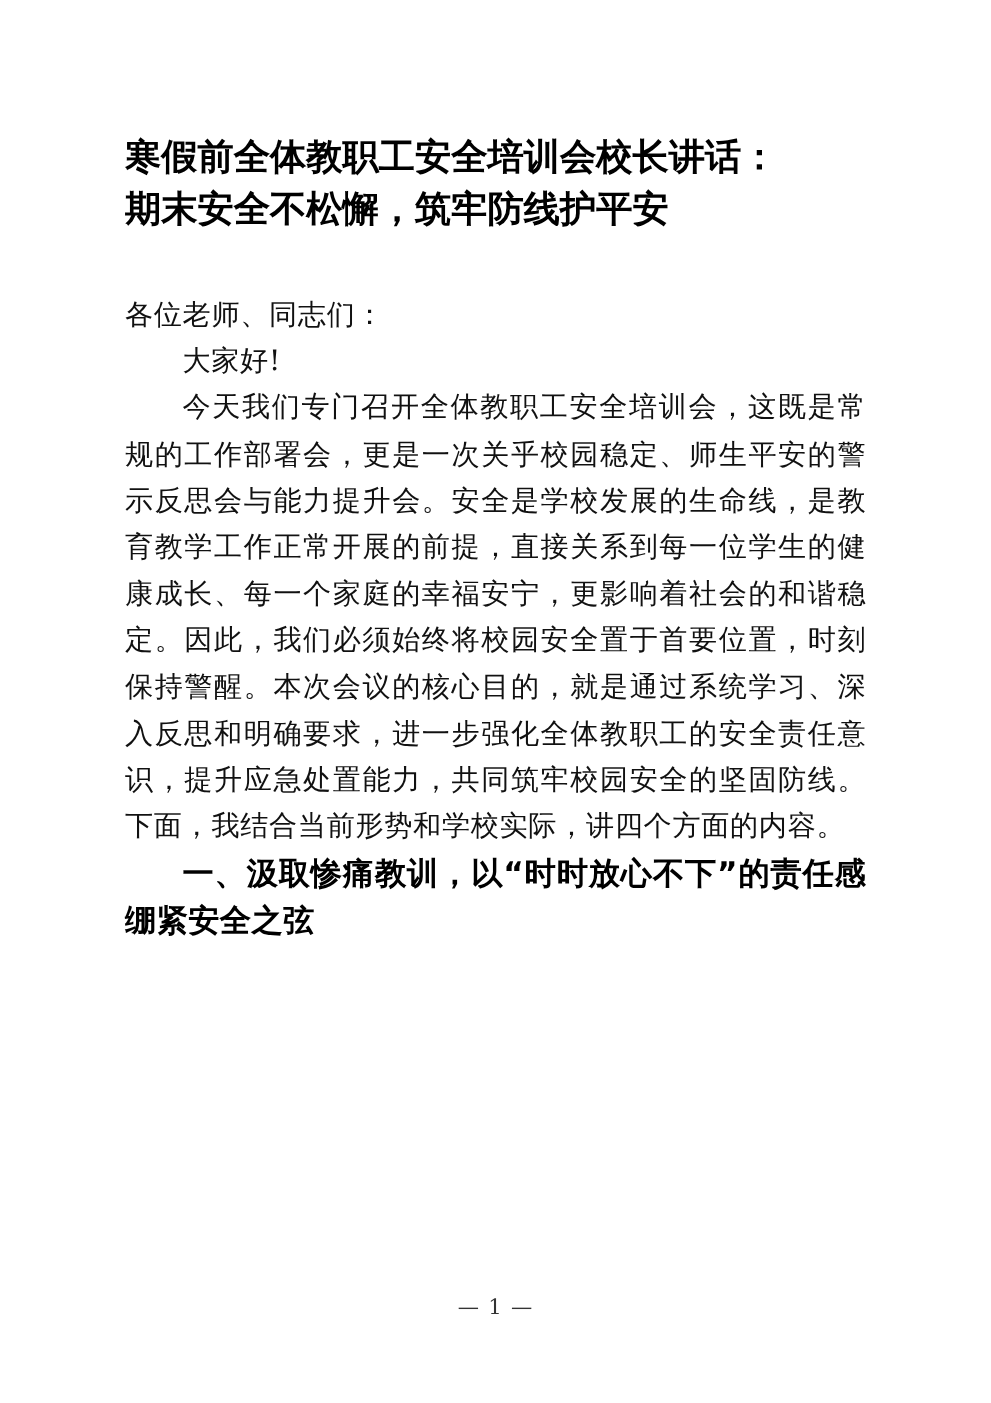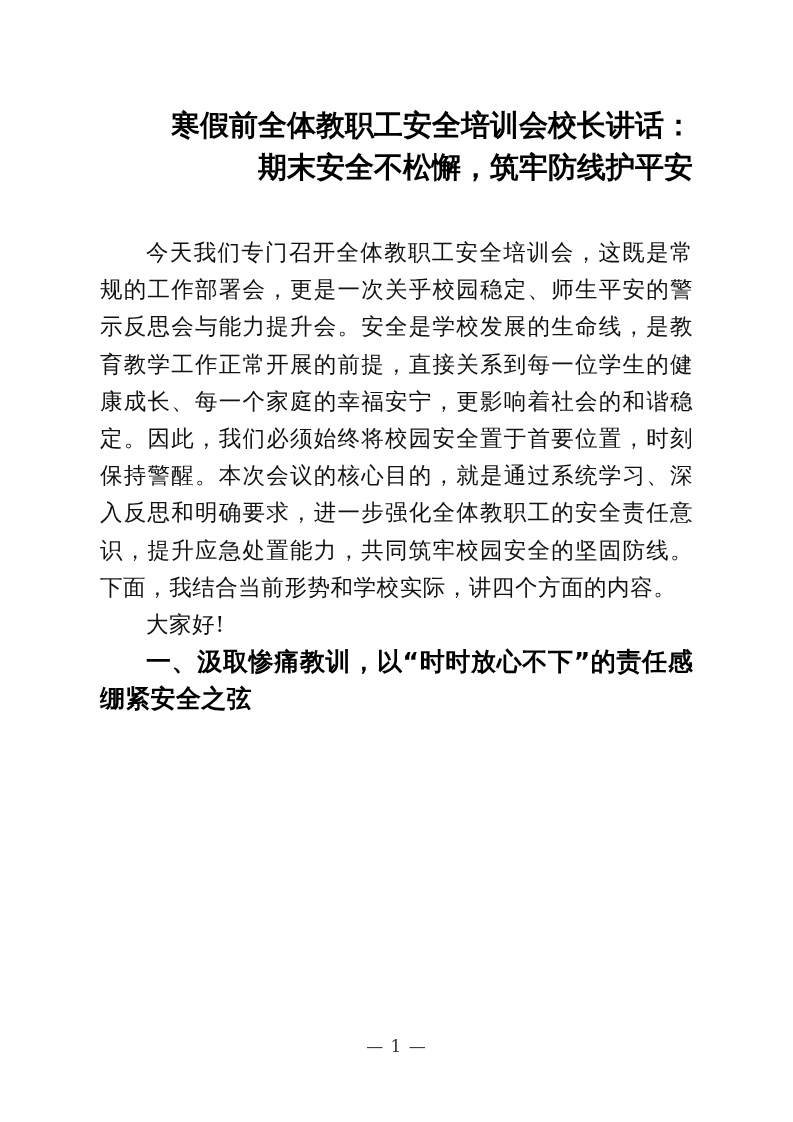--- a/index.html
+++ b/index.html
@@ -25,21 +25,21 @@
     top: 104px;
     width: 593px;
   }
 
   
   .doc-title {
     font-family: "DejaVu Serif", "Liberation Serif", serif;
     font-weight: bold;
     font-size: 29px;
     line-height: 42px;
-    text-align: right;
+    text-align: left;
     letter-spacing: 0px;
     color: #000000;
     margin: 0;
     white-space: pre-line;
   }
 
   
   .body-block {
     margin-top: 46px;
   }
@@ -97,24 +97,25 @@
 
 <div class="page">
 
   <div class="content">
 
     <h1 class="doc-title">寒假前全体教职工安全培训会校长讲话：
 期末安全不松懈，筑牢防线护平安</h1>
 
     <div class="body-block">
 
+      <p class="para salutation">各位老师、同志们：</p>
+
+      <p class="para indent">大家好!</p>
 
       <p class="para indent">今天我们专门召开全体教职工安全培训会，这既是常规的工作部署会，更是一次关乎校园稳定、师生平安的警示反思会与能力提升会。安全是学校发展的生命线，是教育教学工作正常开展的前提，直接关系到每一位学生的健康成长、每一个家庭的幸福安宁，更影响着社会的和谐稳定。因此，我们必须始终将校园安全置于首要位置，时刻保持警醒。本次会议的核心目的，就是通过系统学习、深入反思和明确要求，进一步强化全体教职工的安全责任意识，提升应急处置能力，共同筑牢校园安全的坚固防线。下面，我结合当前形势和学校实际，讲四个方面的内容。</p>
-
-      <p class="para indent">大家好!</p>
 
       <p class="section-heading">一、汲取惨痛教训，以“时时放心不下”的责任感绷紧安全之弦</p>
 
 
     </div>
   </div>
 
   <div class="page-footer">— 1 —</div>
 
 </div>

